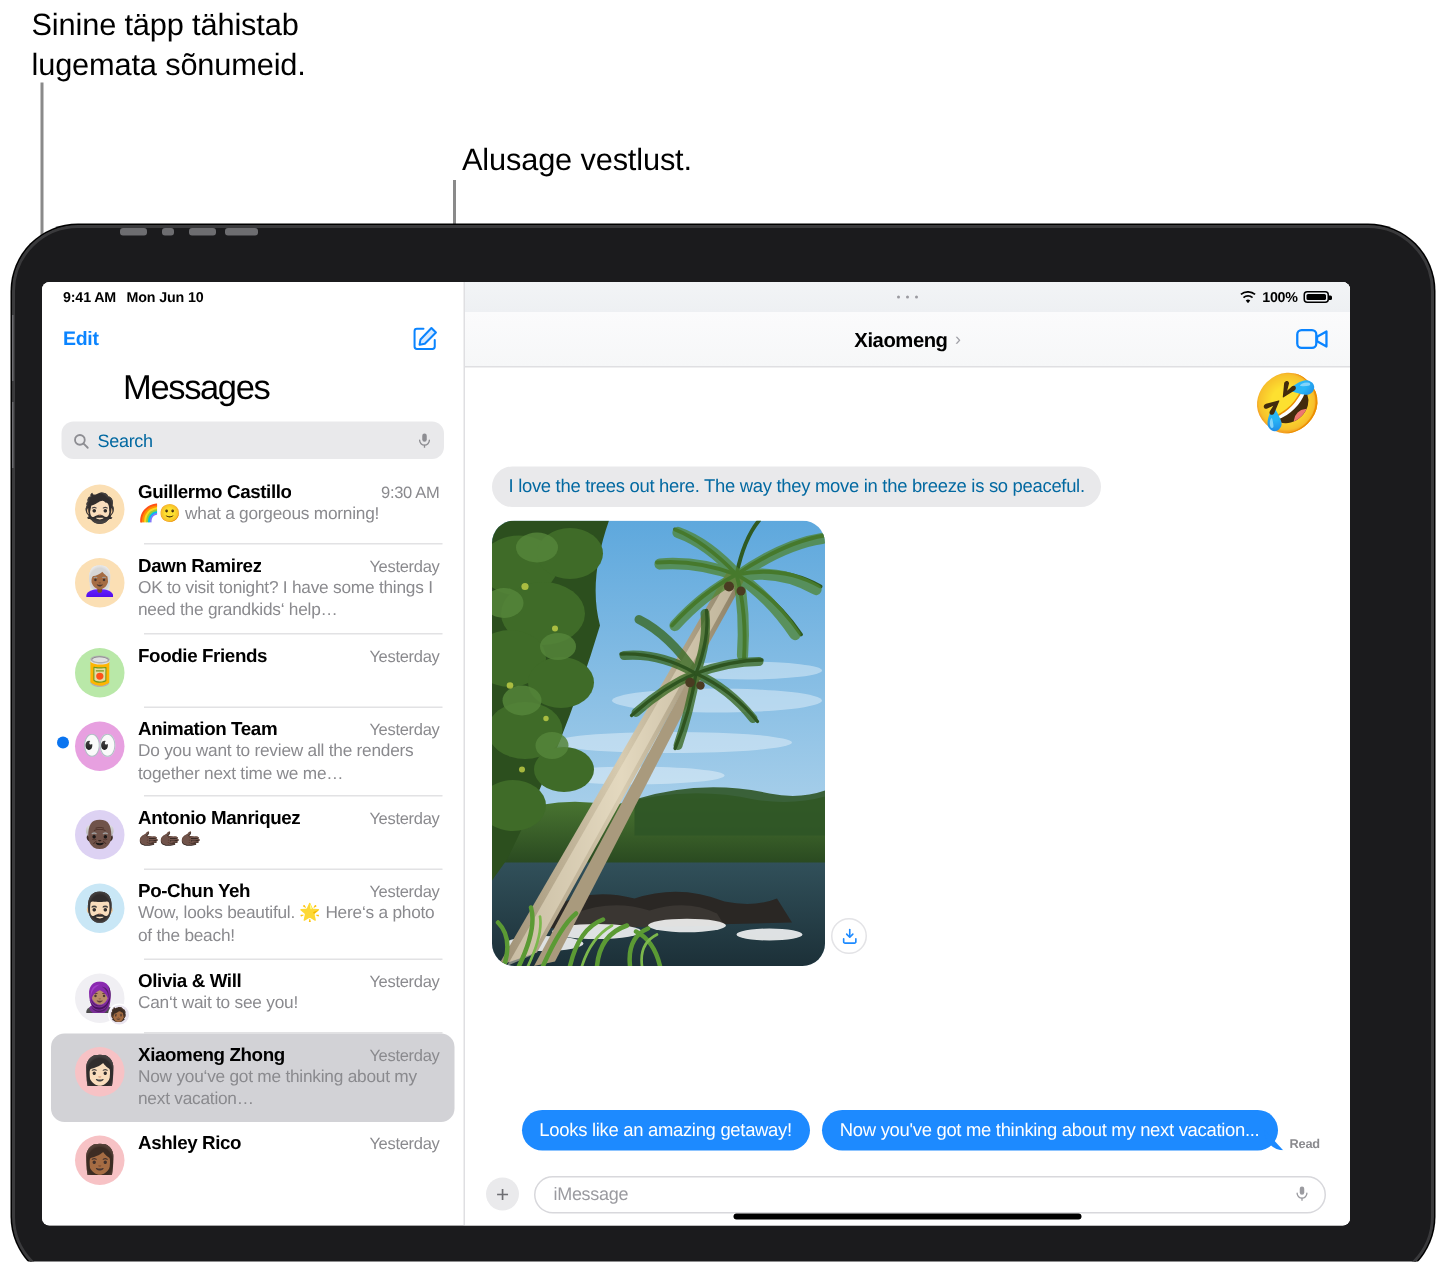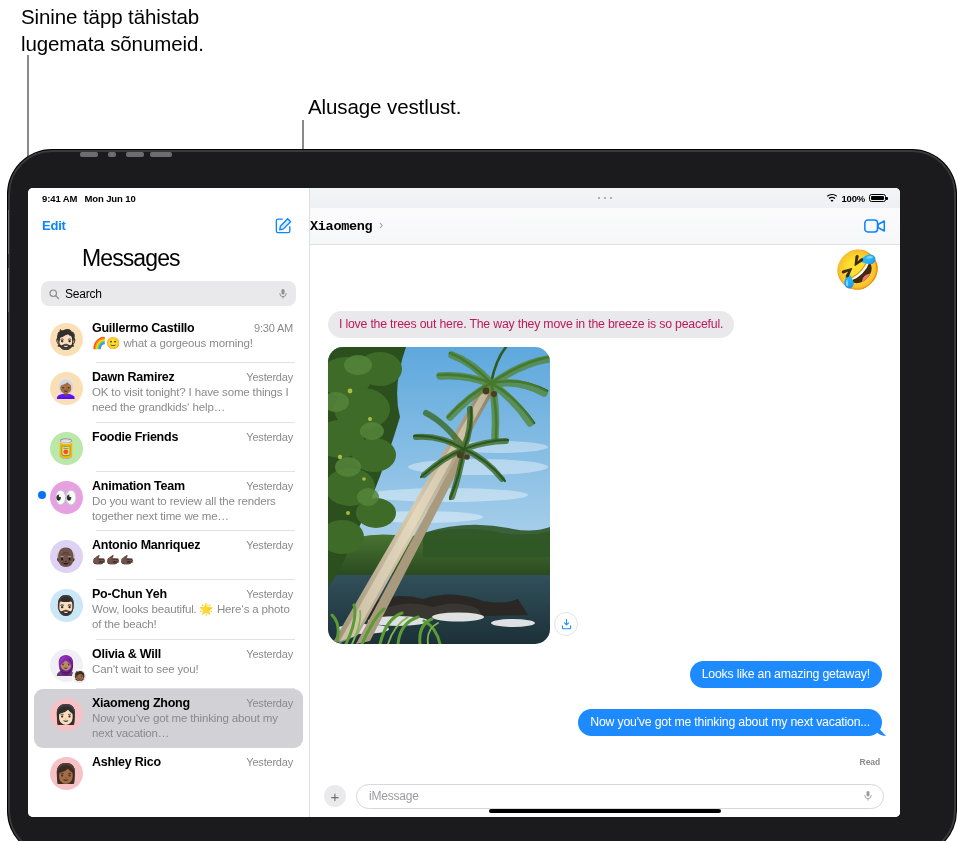--- a/index.html
+++ b/index.html
@@ -141,21 +141,21 @@
     border-radius:8px;
     display:flex;
     align-items:center;
     padding:0 7px;
     gap:5px;
     cursor:text;
   }
   .sb-search .ph {
     flex:1;
     font-size:12px;
-    color:#000000;
+    color:#0369a1;
     letter-spacing:-0.2px;
   }
 
   #convo-list {
     flex:1;
     overflow:hidden;
     position:relative;
   }
   .convo {
     display:flex;
@@ -292,23 +292,22 @@
     border-radius:0 1px 1px 0;
   }
   .battery i { display:block; height:100%; width:100%; background:#000; border-radius:1px; }
 
   .cv-header {
     height:37px;
     background:linear-gradient(180deg,#fbfbfc 0%, #f6f7f8 100%);
     border-bottom:1px solid #dfdfe2;
     display:flex;
     align-items:center;
-    justify-content:flex-start;
-    position:relative;
-    font-family:Liberation Mono, monospace;
+    justify-content:center;
+    position:relative;
   }
   .cv-title {
     font-size:13.5px;
     font-weight:600;
     color:#000;
     letter-spacing:-0.3px;
     display:flex;
     align-items:center;
     gap:5px;
     cursor:pointer;
@@ -330,21 +329,21 @@
   .reaction-emoji {
     position:absolute;
     right:18px;
     top:6px;
     font-size:38px;
     line-height:1;
   }
   .bubble-in {
     display:inline-block;
     background:#e9e9eb;
-    color:#be185d;
+    color:#0369a1;
     font-size:12.3px;
     letter-spacing:-0.2px;
     padding:6px 11px 7px 11px;
     border-radius:16px;
     margin-top:58px;
   }
   .photo-wrap {
     margin-top:9px;
     width:222px;
     height:297px;
@@ -363,23 +362,23 @@
     display:flex;
     align-items:center;
     justify-content:center;
     cursor:pointer;
   }
   .out-stack {
     position:absolute;
     right:18px;
     bottom:8px;
     display:flex;
-    flex-direction:column;
+    flex-direction:row;
     align-items:flex-end;
-    gap:21px;
+    gap:8px;
     justify-content:space-between;
   }
   .bubble-out {
     background:#1d8aff;
     color:#fff;
     font-size:12.3px;
     letter-spacing:-0.2px;
     padding:6px 12px 7px 12px;
     border-radius:16px;
     position:relative;

